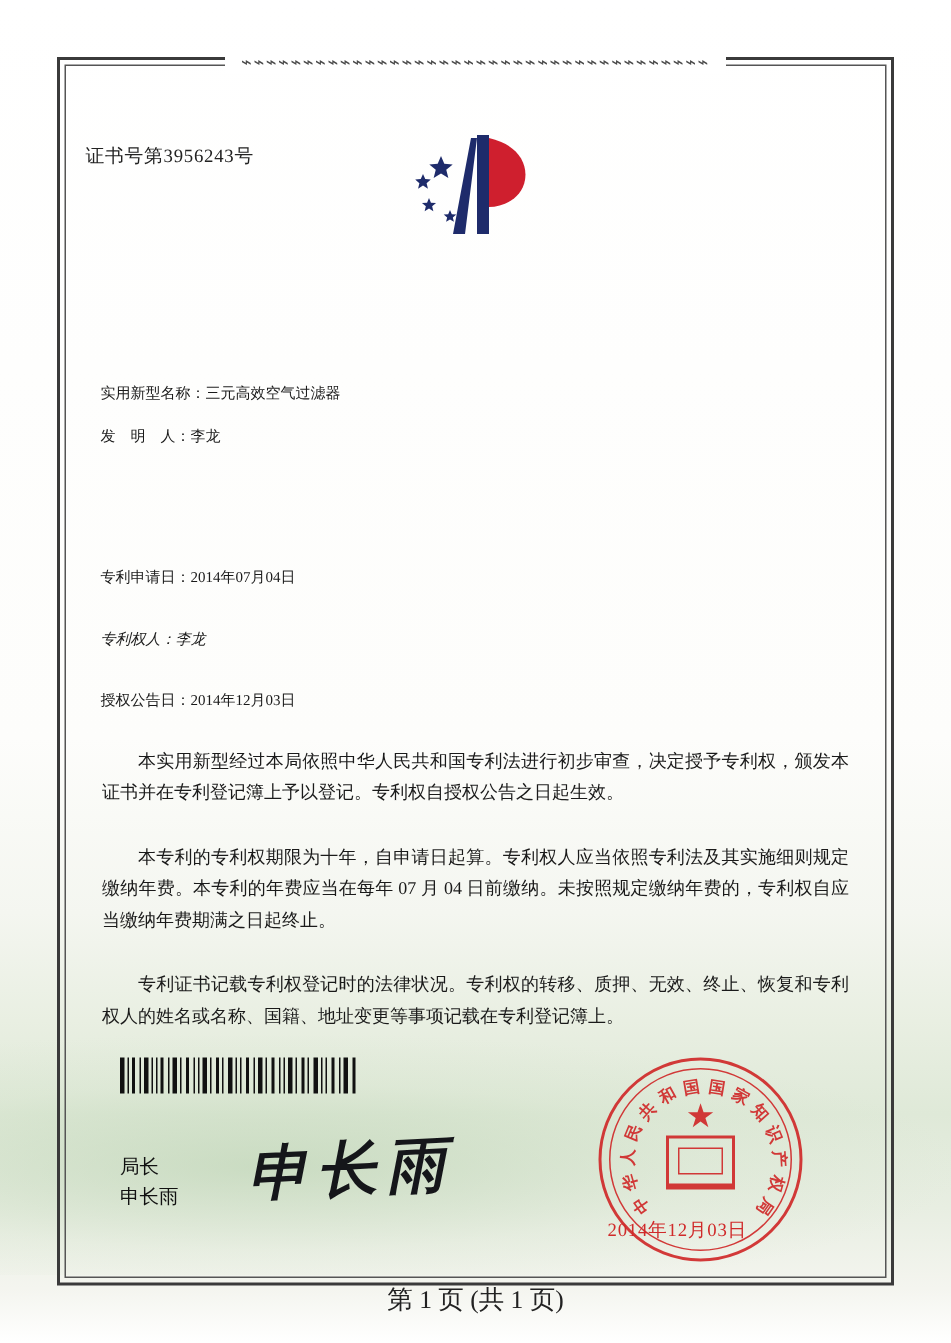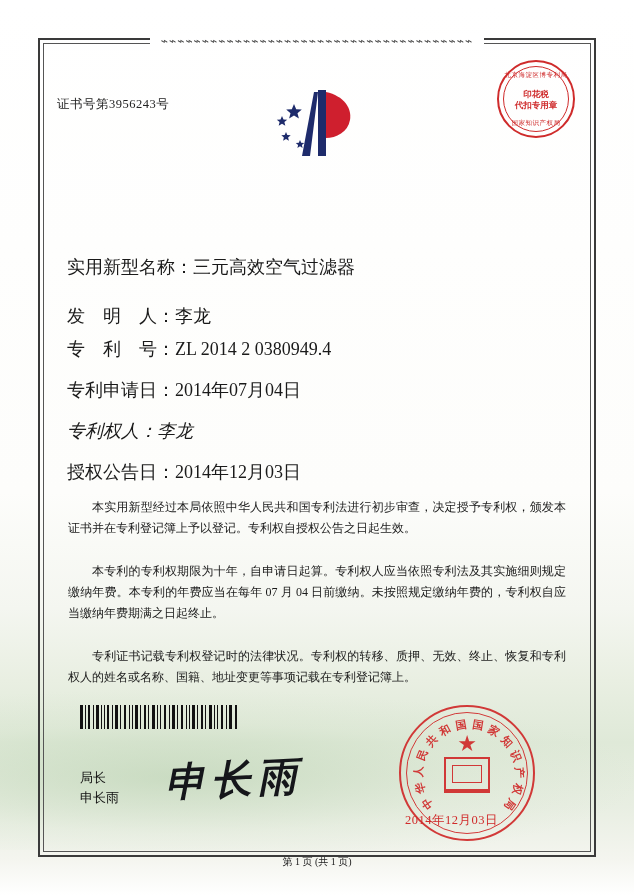--- a/index.html
+++ b/index.html
@@ -131,32 +131,32 @@
     text-align: center;
     font-size: 31px;
     font-weight: bold;
     letter-spacing: 5px;
     color: #111;
     font-family: "DejaVu Sans", sans-serif;
   }
   .field {
     position: absolute;
     left: 67px;
-    font-size: 18px;
+    font-size: 10px;
     color: #1a1a1a;
     white-space: nowrap;
   }
   .field .label {
     display: inline-block;
   }
   .field .value {
     display: inline-block;
   }
   #f-name   { top: 255px; }
-  #f-invent { top: 304px; }
+  #f-invent { top: 284px; }
   #f-patno  { top: 337px; }
   #f-appdate{ top: 378px; }
   #f-holder { top: 419px; font-style: italic; }
   #f-grant  { top: 460px; }
 
   .para {
     position: absolute;
     left: 68px;
     width: 498px;
     font-size: 12px;
@@ -270,21 +270,21 @@
     letter-spacing: 6px;
     transform: rotate(-3deg);
     white-space: nowrap;
   }
   #page-footer {
     position: absolute;
     left: 0;
     top: 855px;
     width: 634px;
     text-align: center;
-    font-size: 10px;
+    font-size: 17px;
     color: #222;
   }
   
   #wash {
     position: absolute;
     left: 0;
     top: 690px;
     width: 634px;
     height: 160px;
     background: radial-gradient(ellipse at 28% 55%, rgba(170,200,160,0.45) 0%, rgba(200,220,190,0.18) 45%, rgba(255,255,255,0) 72%);
@@ -313,36 +313,27 @@
       <path d="M46 6 L38 70 L30 70 L42 6 Z" fill="#1e2b6b"></path>
       <g fill="#1e2b6b">
         <polygon points="22,18 24.2,23.2 29.8,23.6 25.5,27.2 26.9,32.6 22,29.6 17.1,32.6 18.5,27.2 14.2,23.6 19.8,23.2"></polygon>
         <polygon points="10,30 11.5,33.4 15.2,33.7 12.4,36.1 13.3,39.8 10,37.7 6.7,39.8 7.6,36.1 4.8,33.7 8.5,33.4"></polygon>
         <polygon points="14,46 15.3,49.1 18.7,49.3 16.1,51.5 16.9,54.8 14,53 11.1,54.8 11.9,51.5 9.3,49.3 12.7,49.1"></polygon>
         <polygon points="28,54 29.2,56.8 32.2,57 29.9,59 30.6,61.9 28,60.3 25.4,61.9 26.1,59 23.8,57 26.8,56.8"></polygon>
       </g>
     </svg>
   </div>
 
-  <div id="stamp-top">
-    <div class="ring"></div>
-    <div class="arc-top">北京海淀区博专利局</div>
-    <div class="mid">印花税<br>代扣专用章</div>
-    <div class="arc-bot">国家知识产权局</div>
-  </div>
 
 
   <div class="field" id="f-name">
     <span class="label">实用新型名称：</span><span class="value">三元高效空气过滤器</span>
   </div>
   <div class="field" id="f-invent">
     <span class="label">发　明　人：</span><span class="value">李龙</span>
-  </div>
-  <div class="field" id="f-patno">
-    <span class="label">专　利　号：</span><span class="value">ZL 2014 2 0380949.4</span>
   </div>
   <div class="field" id="f-appdate">
     <span class="label">专利申请日：</span><span class="value">2014年07月04日</span>
   </div>
   <div class="field" id="f-holder">
     <span class="label">专利权人：</span><span class="value">李龙</span>
   </div>
   <div class="field" id="f-grant">
     <span class="label">授权公告日：</span><span class="value">2014年12月03日</span>
   </div>

